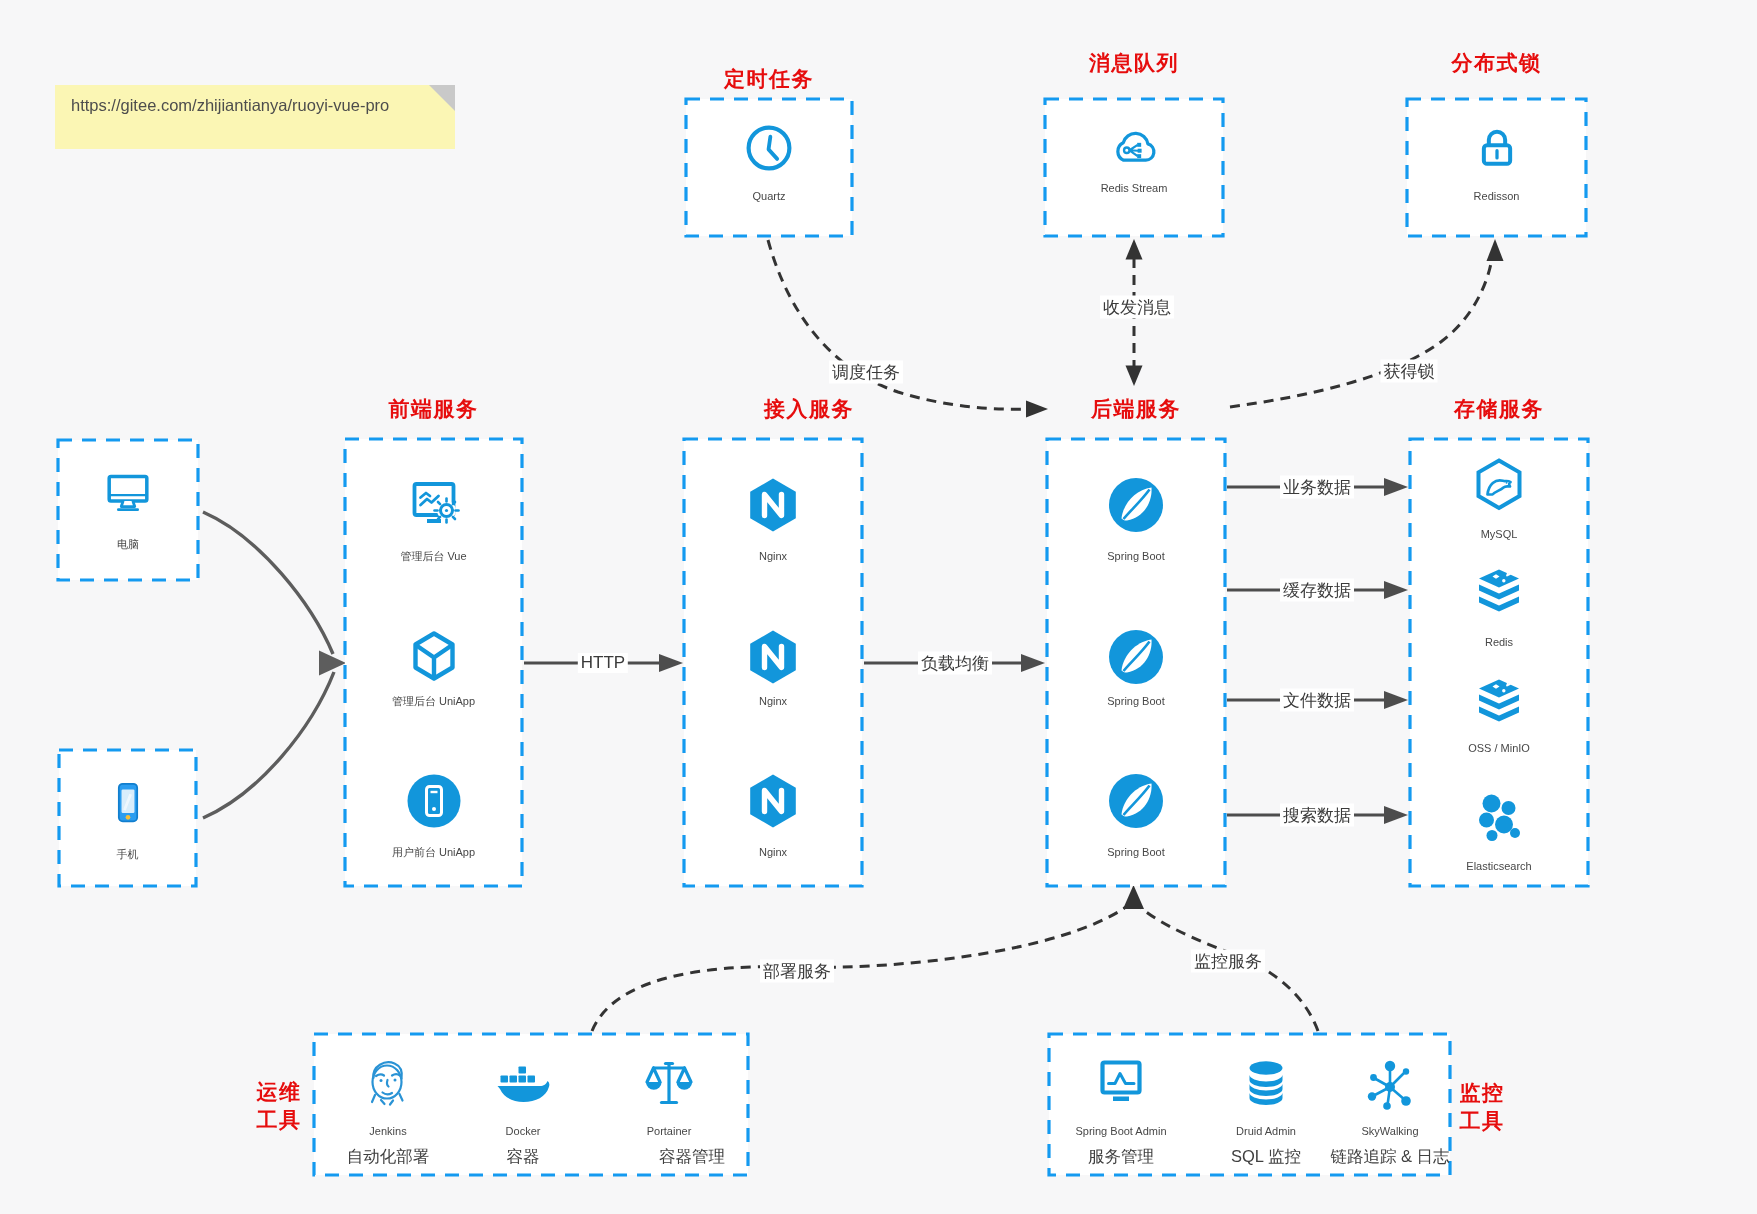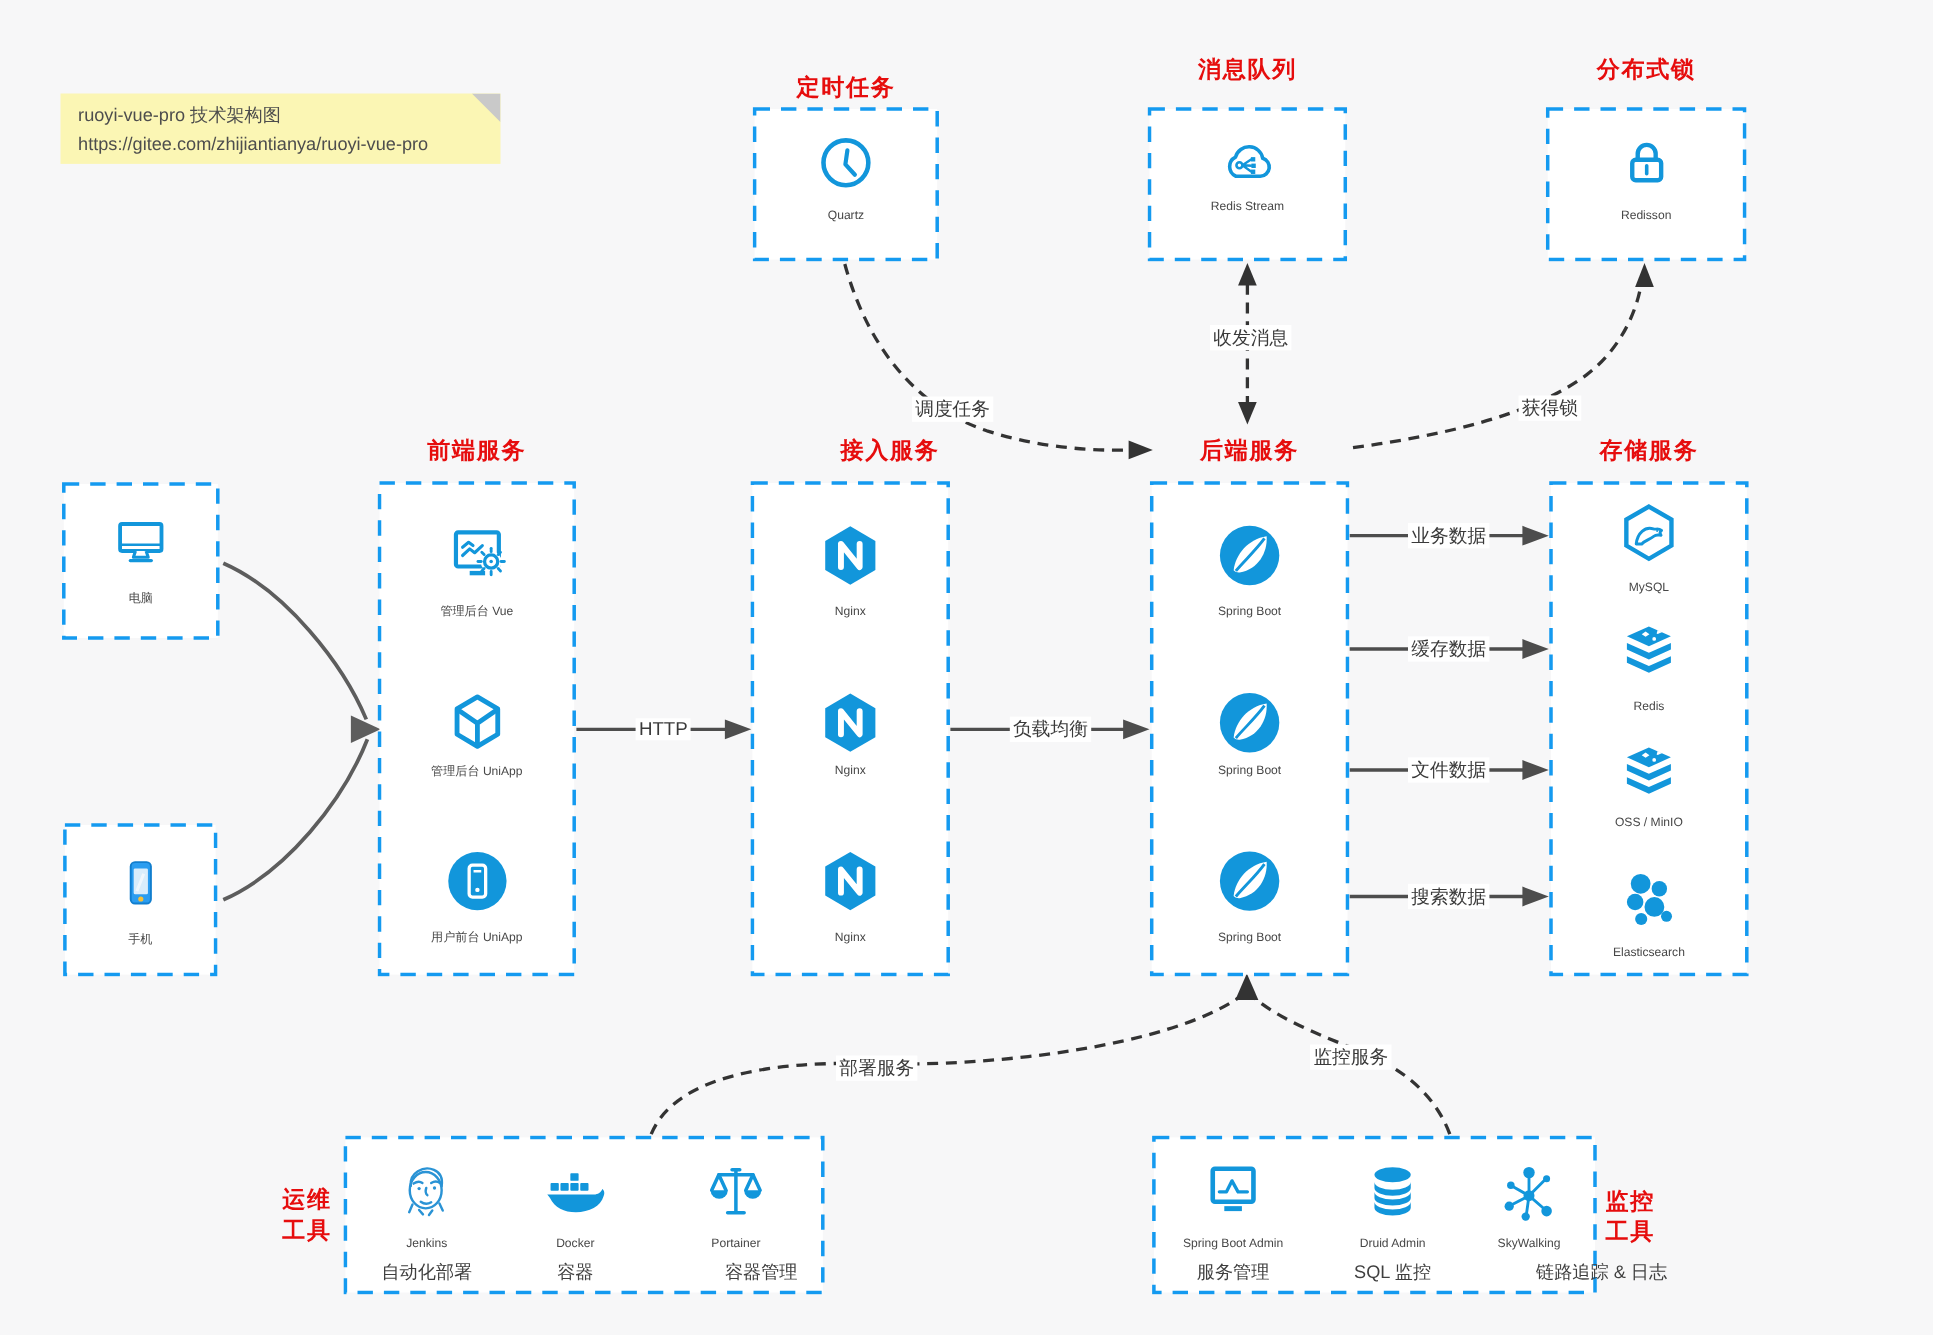--- a/index.html
+++ b/index.html
@@ -61,21 +61,20 @@
     <g fill="#333333" stroke="none">
       <polygon points="1048,409 1026,400.5 1026,417.5"></polygon>
       <polygon points="1134,239 1125.5,259.5 1142.5,259.5"></polygon>
       <polygon points="1134,386 1125.5,365.5 1142.5,365.5"></polygon>
       <polygon points="1495,239 1486.5,261 1503.5,261"></polygon>
       <polygon points="1133.5,885 1123,909 1144,909"></polygon>
     </g>
   </svg>
 
   <div id="sticky-note">
-    <div>ruoyi-vue-pro 技术架构图</div>
     <div>https://gitee.com/zhijiantianya/ruoyi-vue-pro</div>
     <svg class="fold" width="26" height="26">
       <polygon points="0,0 26,0 26,26" fill="#c9c9c9"></polygon>
     </svg>
   </div>
 
 <div class="sec-title" style="left: 769px; top: 63px; margin-top: 16px;">定时任务</div>
     <div class="box" style="left: 684px; top: 97px; width: 170px; height: 141px;">
       <svg width="170" height="141">
     <rect x="2" y="2" width="166" height="137" fill="#ffffff" stroke="#149af0" stroke-width="3.2" stroke-dasharray="14 10"></rect>
@@ -344,21 +343,21 @@
           <circle cx="32" cy="36" r="5"></circle>
           <circle cx="32" cy="15" r="5.2"></circle>
           <circle cx="15.5" cy="26.5" r="3.4"></circle>
           <circle cx="14" cy="45.5" r="4.2"></circle>
           <circle cx="29" cy="55" r="3.8"></circle>
           <circle cx="48" cy="50" r="4.8"></circle>
           <circle cx="48" cy="20.5" r="3.2"></circle>
         </g>
       </svg></div>
     <div class="node-label" style="left: 1390px; top: 1131px;">SkyWalking</div>
-    <div class="node-sub" style="left: 1456px; top: 1157px; text-align: right;">链路追踪 &amp; 日志</div>
+    <div class="node-sub" style="left: 1390px; top: 1157px; text-align: right;">链路追踪 &amp; 日志</div>
     <div class="edge-label" style="left:603px;top:663px">HTTP</div>
     <div class="edge-label" style="left:955px;top:663px">负载均衡</div>
     <div class="edge-label" style="left:1317px;top:487px">业务数据</div>
     <div class="edge-label" style="left:1317px;top:590px">缓存数据</div>
     <div class="edge-label" style="left:1317px;top:700px">文件数据</div>
     <div class="edge-label" style="left:1317px;top:815px">搜索数据</div>
     <div class="edge-label" style="left:866px;top:372px">调度任务</div>
     <div class="edge-label" style="left:1137px;top:307px">收发消息</div>
     <div class="edge-label" style="left:1409px;top:371px">获得锁</div>
     <div class="edge-label" style="left:797px;top:971px">部署服务</div>

